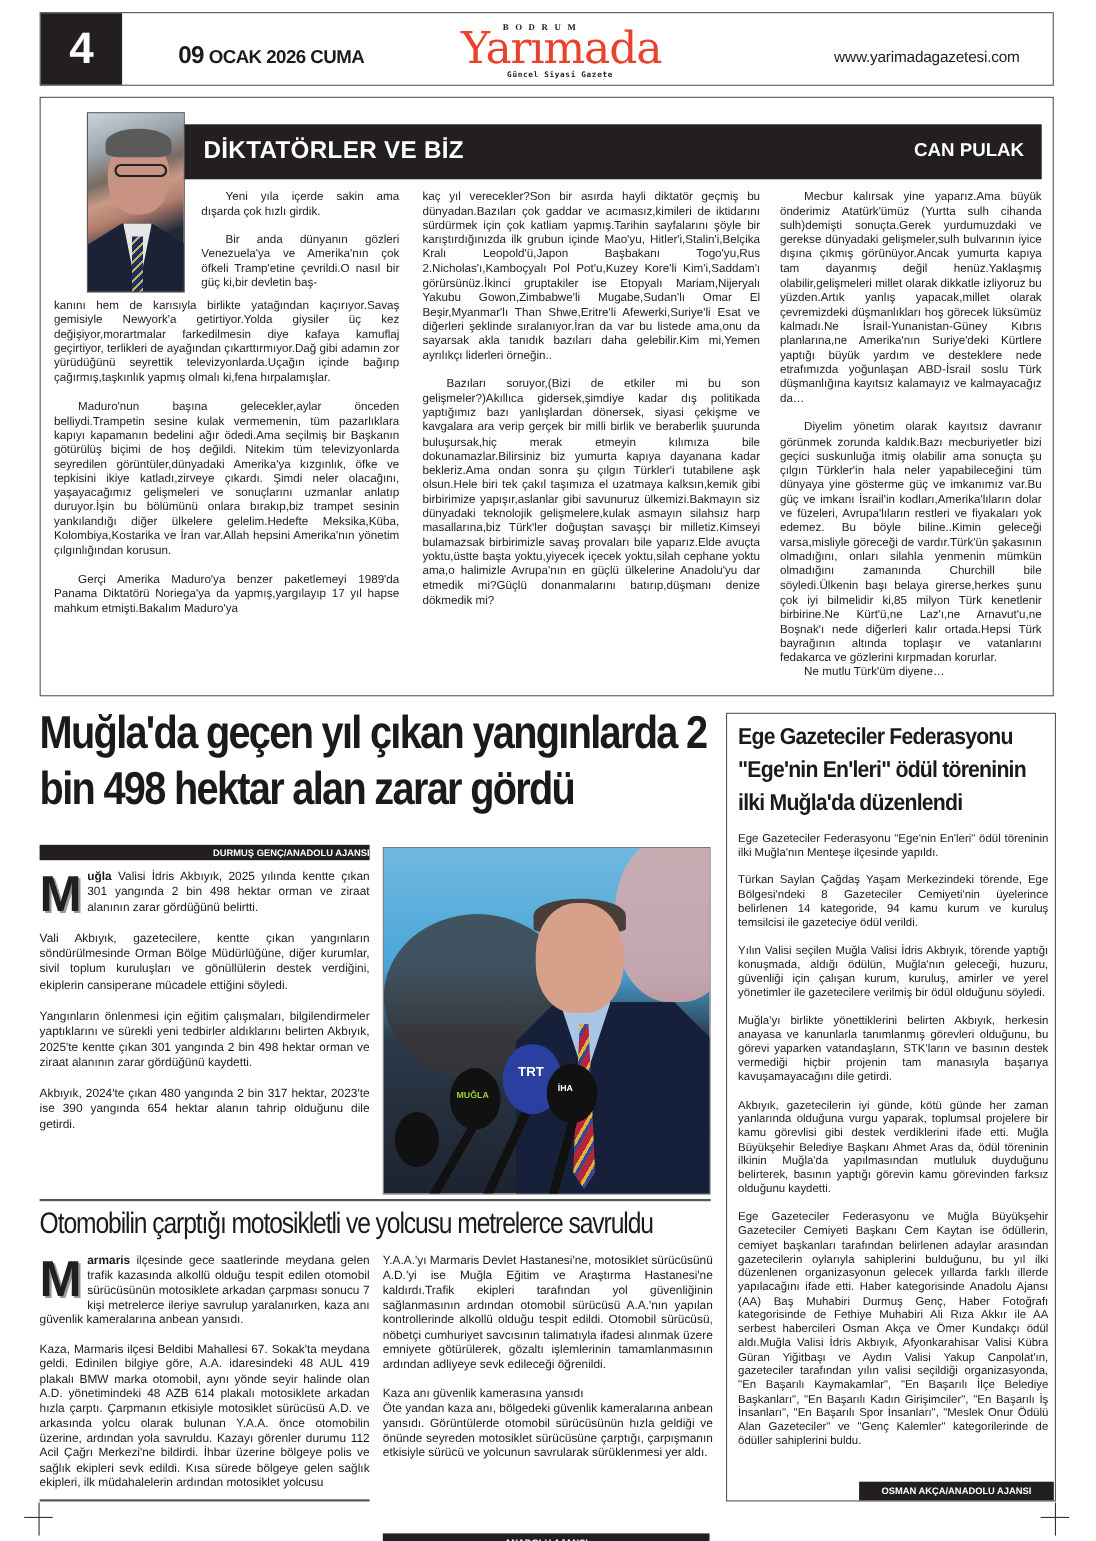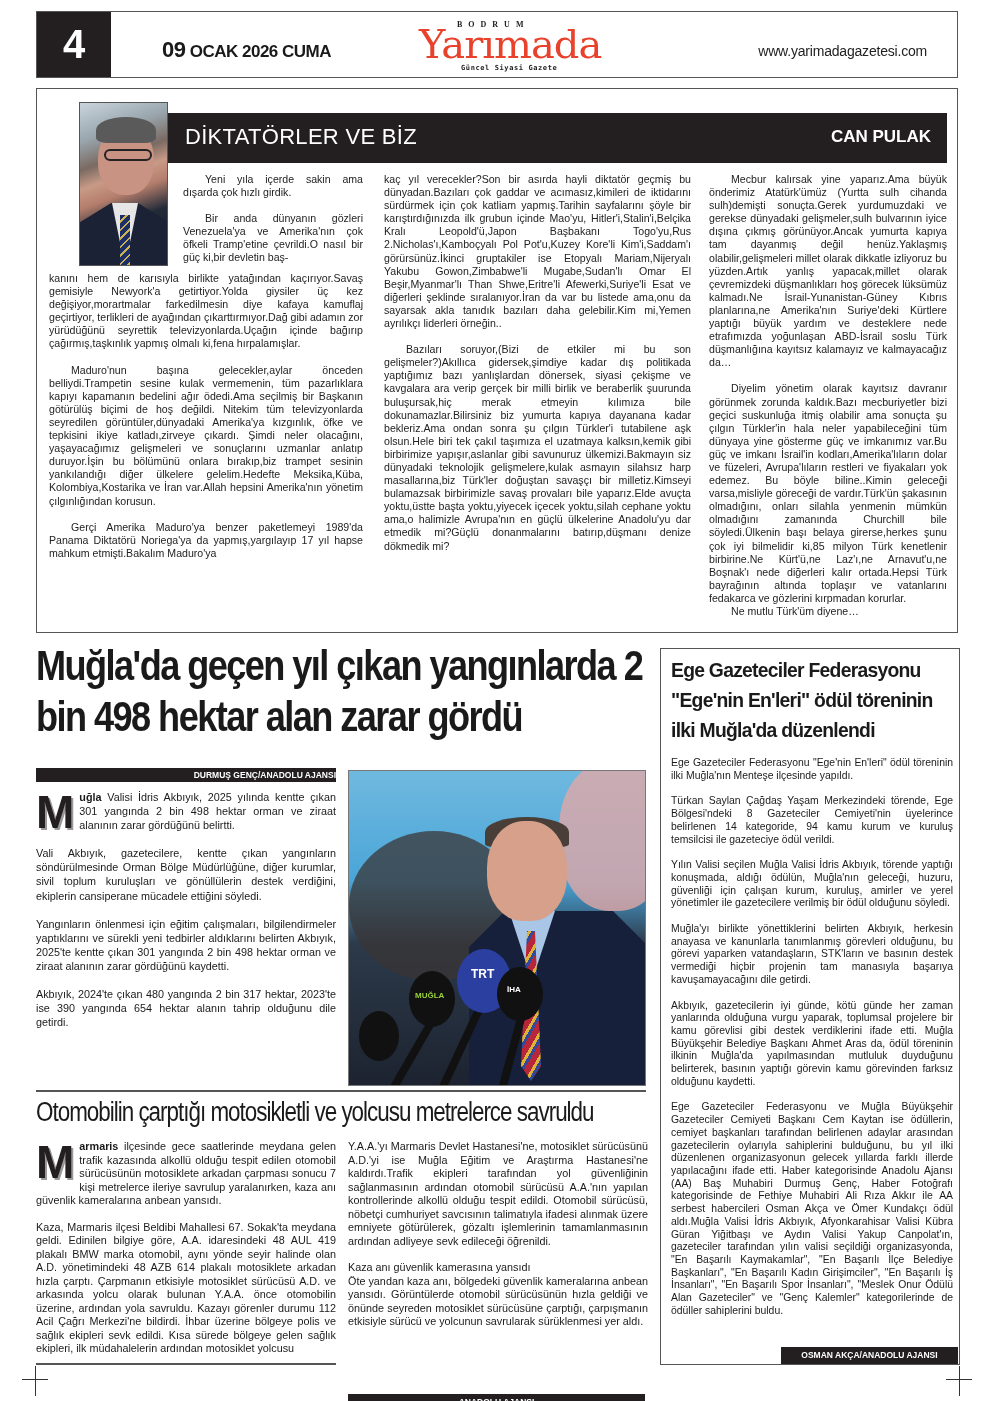--- a/index.html
+++ b/index.html
@@ -15,21 +15,21 @@
   .date .day { font-size: 22px; }
   .logo { left: 382px; top: 8px; width: 180px; height: 54px; }
   .logo .bodrum { position:absolute; left: 38px; top: 0; font-size: 8px; font-weight: bold; letter-spacing: 6px; color: #222; font-family: Liberation Serif, serif; }
   .logo .name { position:absolute; left: 0; top: 4px; font-size: 40px; color: #e8412c; font-family: "DejaVu Serif", serif; letter-spacing: -1px; line-height: 40px; }
   .logo .sub { position:absolute; left: 42px; top: 44px; font-size: 7px; color: #222; font-weight: bold; letter-spacing: 0.6px; font-family: "DejaVu Sans Mono", monospace; }
   .url { right: 30px; top: 31px; font-size: 14px; color: #222; letter-spacing: -0.2px; }
 
   
   .colbox { left: 36px; top: 88px; width: 922px; height: 545px; border: 1.5px solid #555; }
   .colbar { left: 130px; top: 24px; width: 780px; height: 50px; background: #231f20; }
-  .coltitle { left: 18px; top: 11px; color: #fff; font-size: 22px; font-weight: normal; letter-spacing: 0.3px; }
+  .coltitle { left: 18px; top: 11px; color: #fff; font-size: 22px; font-weight: bold; letter-spacing: 0.3px; }
   .author { right: 16px; top: 14px; color: #fff; font-size: 17px; font-weight: bold; }
   .portrait { left: 42px; top: 13px; width: 89px; height: 164px; background: linear-gradient(160deg, #c9d4dc 0%, #9aa6ae 20%, #7a6a62 35%, #c89a86 45%, #b57e6c 55%, #222a38 70%, #1a2030 100%); border: 1px solid #555; overflow: hidden; }
   .portrait .face { position:absolute; left: 18px; top: 22px; width: 56px; height: 70px; border-radius: 48% 48% 45% 45%; background: #c89383; }
   .portrait .hair { position:absolute; left: 16px; top: 14px; width: 60px; height: 26px; border-radius: 50% 50% 20% 20%; background: #5a5a5a; }
   .portrait .glasses { position:absolute; left: 24px; top: 46px; width: 48px; height: 12px; border: 2px solid #222; border-radius: 6px; }
   .portrait .suit { position:absolute; left: 0; top: 100px; width: 89px; height: 64px; background: #1c2236; clip-path: polygon(0 30%, 35% 0, 65% 0, 100% 30%, 100% 100%, 0 100%); }
   .portrait .shirt { position:absolute; left: 32px; top: 100px; width: 26px; height: 64px; background: #e6e6e6; clip-path: polygon(0 0, 100% 0, 50% 100%); }
   .portrait .tie { position:absolute; left: 40px; top: 112px; width: 10px; height: 52px; background: repeating-linear-gradient(135deg, #1b2e66 0 4px, #c9b155 4px 6px); }
 
   .txt { font-size: 10.6px; line-height: 13.1px; text-align: justify; color: #222; }

